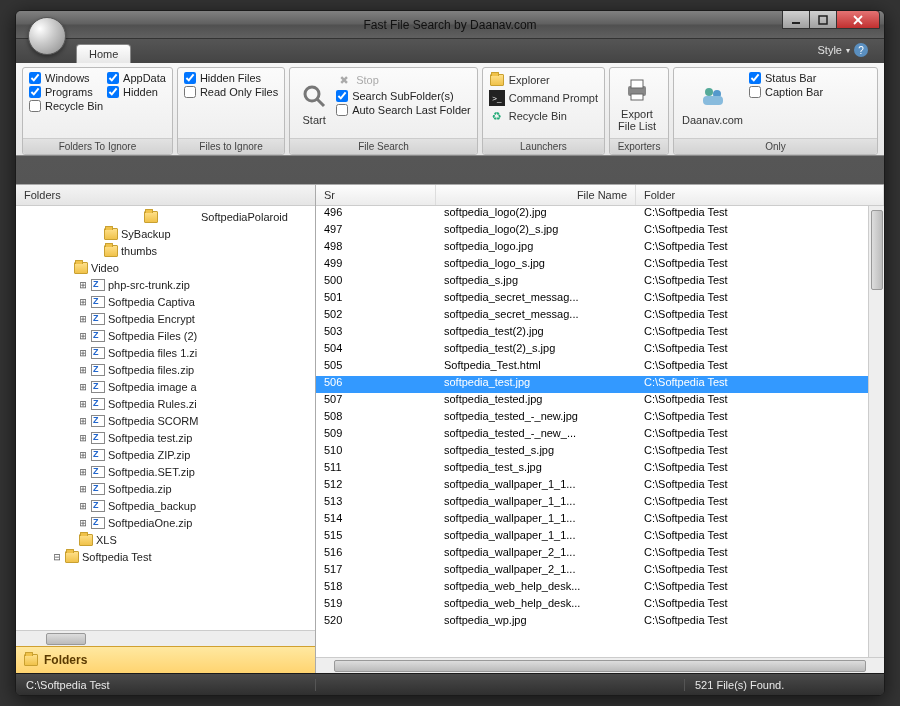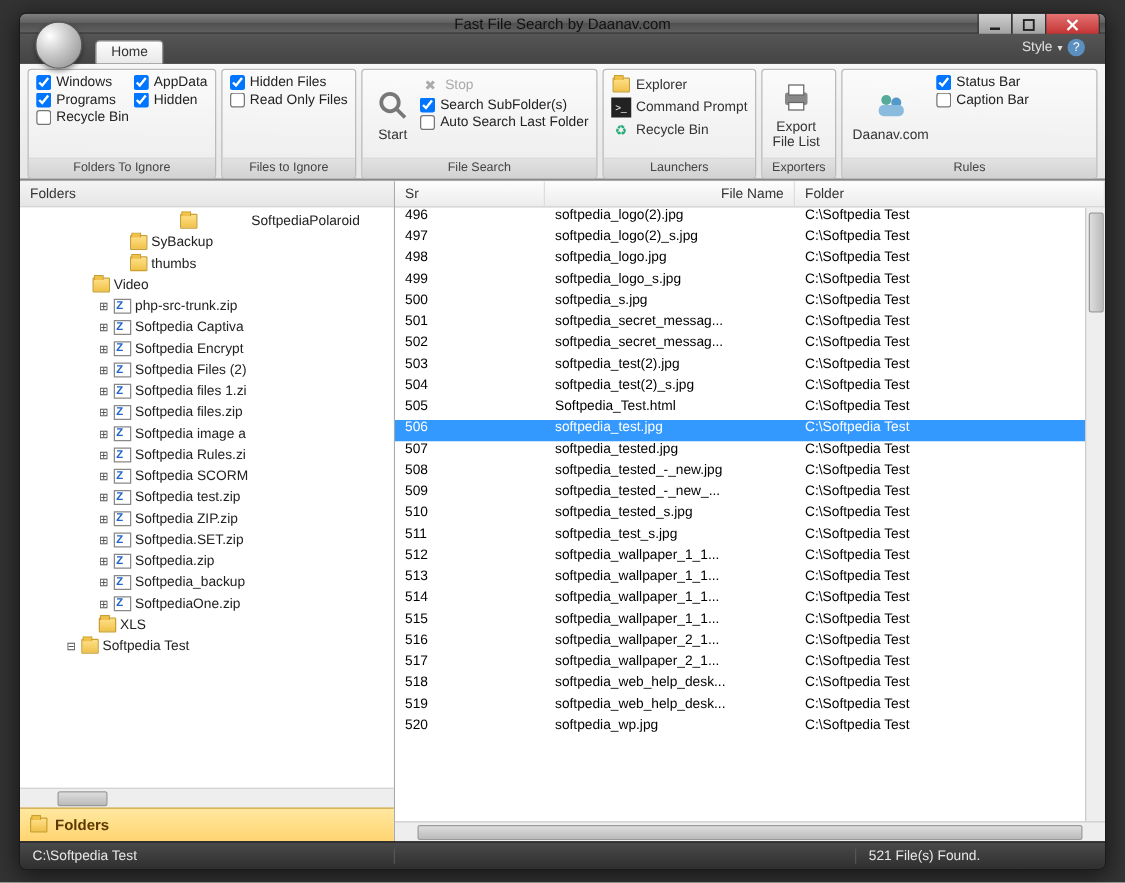--- a/index.html
+++ b/index.html
@@ -1,20 +1,20 @@
 <!DOCTYPE html>
 <html><head>
 <meta charset="utf-8">
 <style>
 * { box-sizing: border-box; margin: 0; padding: 0; font-family: 'Segoe UI', Tahoma, sans-serif; }
 body { background: #333; width: 900px; height: 706px; overflow: hidden; display: flex; align-items: center; justify-content: center; }
 
 .window { width: 870px; height: 686px; background: linear-gradient(#5c5c5c, #404040); border: 1px solid #1a1a1a; border-radius: 6px; box-shadow: 0 4px 20px rgba(0,0,0,0.6); display: flex; flex-direction: column; overflow: hidden; }
 
-.titlebar { height: 16px; background: linear-gradient(#808080, #606060 48%, #505050 52%, #606060); display: flex; align-items: center; position: relative; border-bottom: 1px solid #333; }
+.titlebar { height: 28px; background: linear-gradient(#808080, #606060 48%, #505050 52%, #606060); display: flex; align-items: center; position: relative; border-bottom: 1px solid #333; }
 .title-orb { width: 38px; height: 38px; border-radius: 50%; background: radial-gradient(circle at 30% 30%, #fff, #ccc 40%, #888); border: 1px solid #555; position: absolute; left: 12px; top: 6px; z-index: 10; box-shadow: 0 2px 4px rgba(0,0,0,0.4); }
 .title-text { flex: 1; text-align: center; font-size: 12px; color: #111; }
 .win-controls { display: flex; position: absolute; right: 4px; top: -1px; }
 .win-btn { width: 28px; height: 19px; border: 1px solid #333; background: linear-gradient(#d0d0d0,#a0a0a0); display:flex; align-items:center; justify-content:center; font-size: 10px; margin-left: -1px; }
 .win-btn.close { background: linear-gradient(#e57373,#c13030); color: #fff; border-top-right-radius: 4px; width: 44px; }
 .win-btn svg { width: 10px; height: 10px; }
 
 .tabstrip { height: 24px; background: linear-gradient(#555,#444); display: flex; align-items: flex-end; padding-left: 60px; position:relative; }
 .tab { background: linear-gradient(#fdfdfd,#e8e8e8); border: 1px solid #888; border-bottom: none; border-radius: 4px 4px 0 0; padding: 3px 12px; font-size: 11px; color: #333; }
 .style-ctl { position: absolute; right: 16px; top: 4px; color: #e0e0e0; font-size: 11px; display:flex; align-items:center; gap:4px; }
@@ -25,21 +25,21 @@
 .ribbon-body { display: flex; padding: 4px 6px; gap: 4px; flex: 1; }
 .ribbon-col { display: flex; flex-direction: column; gap: 2px; justify-content: flex-start; }
 .ribbon-title { font-size: 10px; text-align: center; color: #444; background: linear-gradient(#e2e2e2,#d2d2d2); border-top: 1px solid #ccc; padding: 2px 4px; border-radius: 0 0 3px 3px; }
 .chk { display: flex; align-items: center; gap: 4px; font-size: 11px; color: #222; white-space: nowrap; }
 .chk input { width: 12px; height: 12px; }
 .bigbtn { display:flex; flex-direction:column; align-items:center; justify-content:center; font-size:11px; color:#333; padding: 2px 2px; gap:2px; }
 .bigbtn .ico { width:32px; height:32px; display:flex; align-items:center; justify-content:center; }
 .smallitem { display:flex; align-items:center; gap:4px; font-size:11px; color:#333; white-space:nowrap; }
 .ico16 { width:16px; height:16px; display:inline-flex; align-items:center; justify-content:center; }
 
-.content { flex: 1; display: flex; background: #fafafa; border-top: 1px solid #aaa; overflow:hidden; }
+.content { flex: 1; display: flex; background: #fafafa; border-top: 1px solid #aaa; overflow:hidden;margin-top:28px; }
 
 .left-pane { width: 300px; display: flex; flex-direction: column; border-right: 1px solid #aaa; background:#f4f4f4; }
 .folders-header { font-size: 11px; padding: 4px 8px; background: linear-gradient(#f4f4f4,#e5e5e5); border-bottom:1px solid #ccc; color:#333; }
 .tree-wrap { flex:1; overflow: hidden; background:#fff; position:relative; }
 .tree { font-size: 11px; color: #222; padding: 2px 0; overflow:hidden; }
 .tree-row { display:flex; align-items:center; gap:3px; padding: 0px 0; height:17px; white-space:nowrap; }
 .tree-toggle { width:10px; display:inline-flex; justify-content:center; color:#555; font-size:9px; }
 .folder-ico { width:14px; height:12px; background: linear-gradient(#ffe089,#f0c24a); border:1px solid #c9a030; border-radius:1px; position:relative; }
 .folder-ico::before { content:""; position:absolute; top:-3px; left:0; width:6px; height:3px; background:#f0c24a; border:1px solid #c9a030; border-bottom:none; border-radius:1px 1px 0 0; }
 .zip-ico { width:14px; height:12px; background:#fff; border:1px solid #888; position:relative; }
@@ -244,21 +244,21 @@
           <label class="chk">
               <input type="checkbox" checked="" style="">
               <span>Status Bar</span>
             </label>
           <label class="chk">
               <input type="checkbox" style="">
               <span>Caption Bar</span>
             </label>
         </div>
       </div>
-      <div class="ribbon-title">Rules</div>
+      <div class="ribbon-title">Only</div>
     </div>
 
   </div>
 
   <div class="content">
 
     <div class="left-pane">
       <div class="folders-header">Folders</div>
       <div class="tree-wrap">
         <div class="tree" id="tree">

